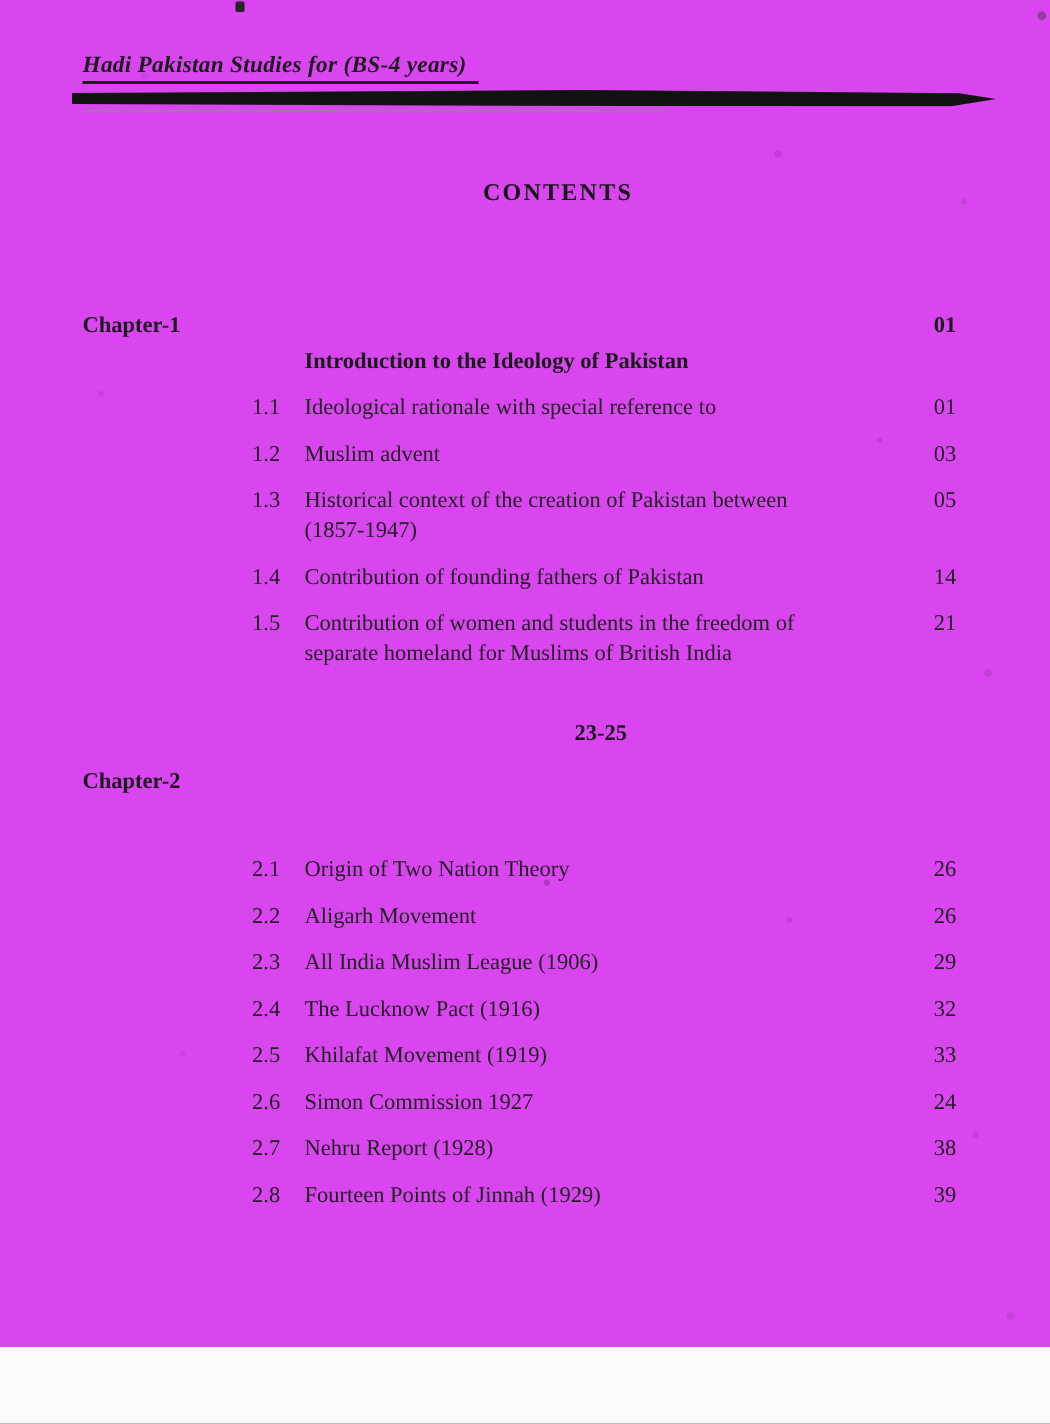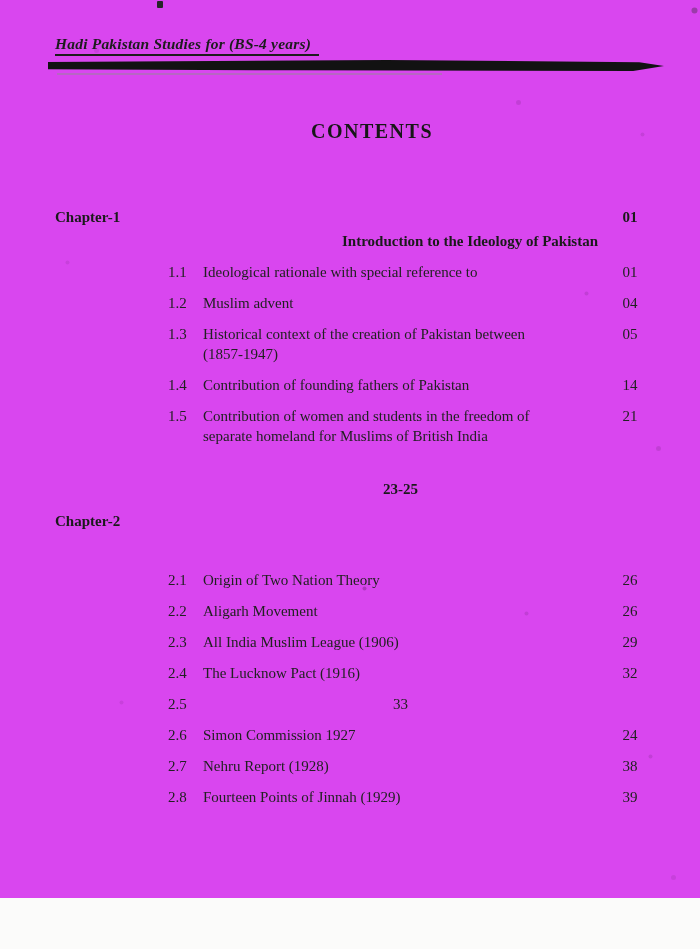--- a/index.html
+++ b/index.html
@@ -55,21 +55,21 @@
   }
 
   
   .contents-title {
     position: absolute;
     left: 0;
     right: 0;
     top: 120px;
     margin: 0;
     text-align: center;
-    font-size: 20px;
+    font-size: 16px;
     font-weight: bold;
     letter-spacing: 1.5px;
     color: #171717;
     padding-left: 44px;
   }
 
   
   .toc {
     position: absolute;
     left: 55px;
@@ -84,21 +84,21 @@
   }
   .cell { display: block; }
   .c-page { text-align: center; }
   .line2 { display: block; }
 
   .colhead { font-weight: bold; color: #1a1a1a; }
   .colhead .c-label { padding-left: 12px; }
 
   .row-chapter { margin-top: 12px; font-weight: bold; color: #1a1a1a; }
   .row-section { margin-top: 4px; }
-  .row-section .c-title { font-weight: bold; color: #1a1a1a; text-align: right; }
+  .row-section .c-title { font-weight: bold; color: #1a1a1a; }
   .row-item { margin-top: 11px; }
   .row-exercise { margin-top: 33px; font-weight: bold; color: #1a1a1a; }
   .row-exercise .c-title { text-align: center; }
   #toc-rows > .row:nth-child(11) { margin-top: 35px; }
 
   
   .ink-speck {
     position: absolute;
     left: 157px;
     top: 1px;
@@ -165,21 +165,21 @@
         <div class="row row-item">
           <span class="cell c-label"></span>
           <span class="cell c-num">1.1</span>
           <span class="cell c-title">Ideological rationale with special reference to</span>
           <span class="cell c-page">01</span>
         </div>
         <div class="row row-item">
           <span class="cell c-label"></span>
           <span class="cell c-num">1.2</span>
           <span class="cell c-title">Muslim advent</span>
-          <span class="cell c-page">04</span>
+          <span class="cell c-page">03</span>
         </div>
         <div class="row row-item">
           <span class="cell c-label"></span>
           <span class="cell c-num">1.3</span>
           <span class="cell c-title">Historical context of the creation of Pakistan between<span class="line2">(1857-1947)</span></span>
           <span class="cell c-page">05</span>
         </div>
         <div class="row row-item">
           <span class="cell c-label"></span>
           <span class="cell c-num">1.4</span>
@@ -228,20 +228,21 @@
         </div>
         <div class="row row-item">
           <span class="cell c-label"></span>
           <span class="cell c-num">2.4</span>
           <span class="cell c-title">The Lucknow Pact (1916)</span>
           <span class="cell c-page">32</span>
         </div>
         <div class="row row-item">
           <span class="cell c-label"></span>
           <span class="cell c-num">2.5</span>
+          <span class="cell c-title">Khilafat Movement (1919)</span>
           <span class="cell c-page">33</span>
         </div>
         <div class="row row-item">
           <span class="cell c-label"></span>
           <span class="cell c-num">2.6</span>
           <span class="cell c-title">Simon Commission 1927</span>
           <span class="cell c-page">24</span>
         </div>
         <div class="row row-item">
           <span class="cell c-label"></span>

